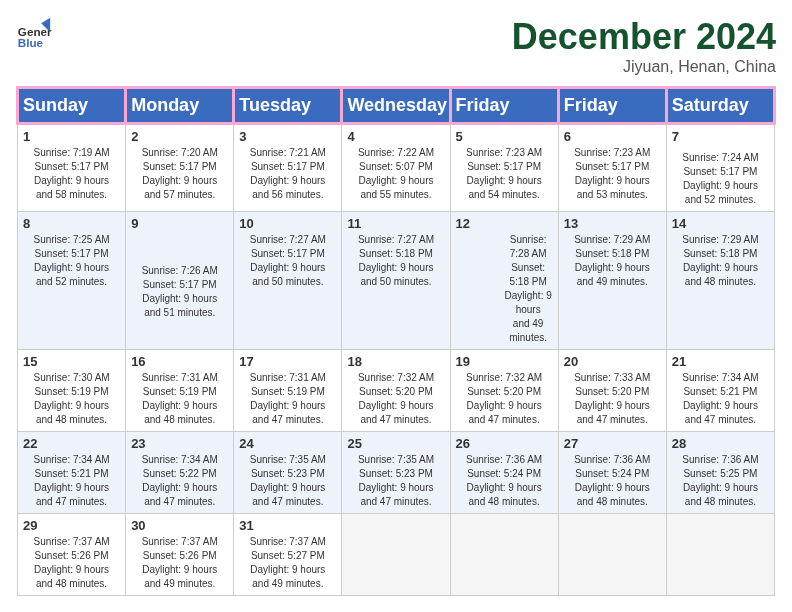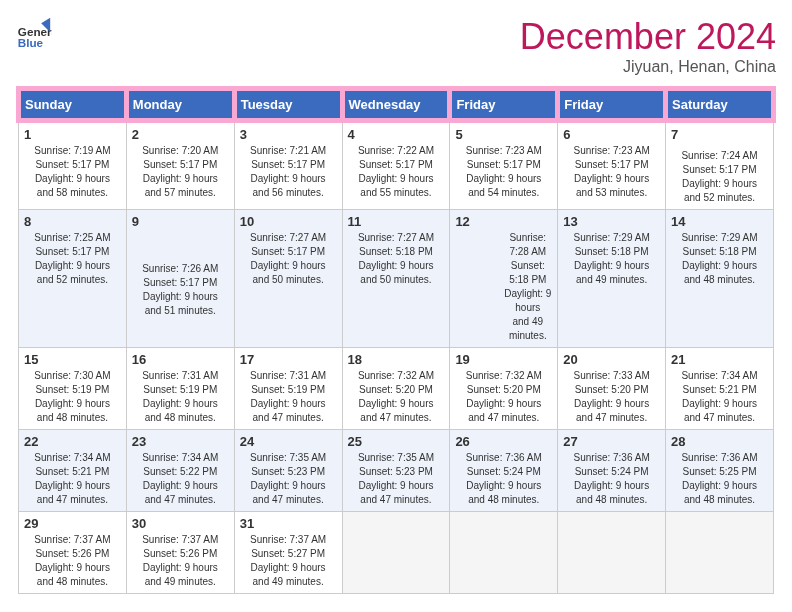--- a/index.html
+++ b/index.html
@@ -23,40 +23,40 @@
     }
     .logo-icon {
       width: 36px;
       height: 36px;
     }
     .title-section {
       text-align: right;
     }
     .month-title {
       font-size: 36px;
-      font-weight: normal;
-      color: #be185d;
+      font-weight: bold;
+      color: #14532d;
     }
     .location {
       font-size: 16px;
       color: #555;
     }
     table {
       width: 100%;
       border-collapse: collapse;
       table-layout: fixed;
     }
     th {
       background: #3a6bbf;
       color: #fff;
-      font-size: 13px;
+      font-size: 18px;
       font-weight: bold;
       padding: 6px 4px;
       text-align: left;
-      border: 5px solid #f9a8d4;
+      border: 3px solid #f9a8d4;
     }
     td {
       border: 1px solid #ccc;
       vertical-align: top;
       padding: 4px 5px;
       font-size: 10.5px;
       color: #333;
       height: 80px;
       background: #fff;
     }
@@ -127,21 +127,21 @@
         <td>
           <span class="day-num">3</span>
           <div class="day-info" style="white-space: pre-line;">Sunrise: 7:21 AM
 Sunset: 5:17 PM
 Daylight: 9 hours
 and 56 minutes.</div>
         </td>
         <td>
           <span class="day-num">4</span>
           <div class="day-info" style="white-space: pre-line;">Sunrise: 7:22 AM
-Sunset: 5:17 PM
+Sunset: 5:07 PM
 Daylight: 9 hours
 and 55 minutes.</div>
         </td>
         <td>
           <span class="day-num">5</span>
           <div class="day-info" style="white-space: pre-line;">Sunrise: 7:23 AM
 Sunset: 5:17 PM
 Daylight: 9 hours
 and 54 minutes.</div>
         </td>

